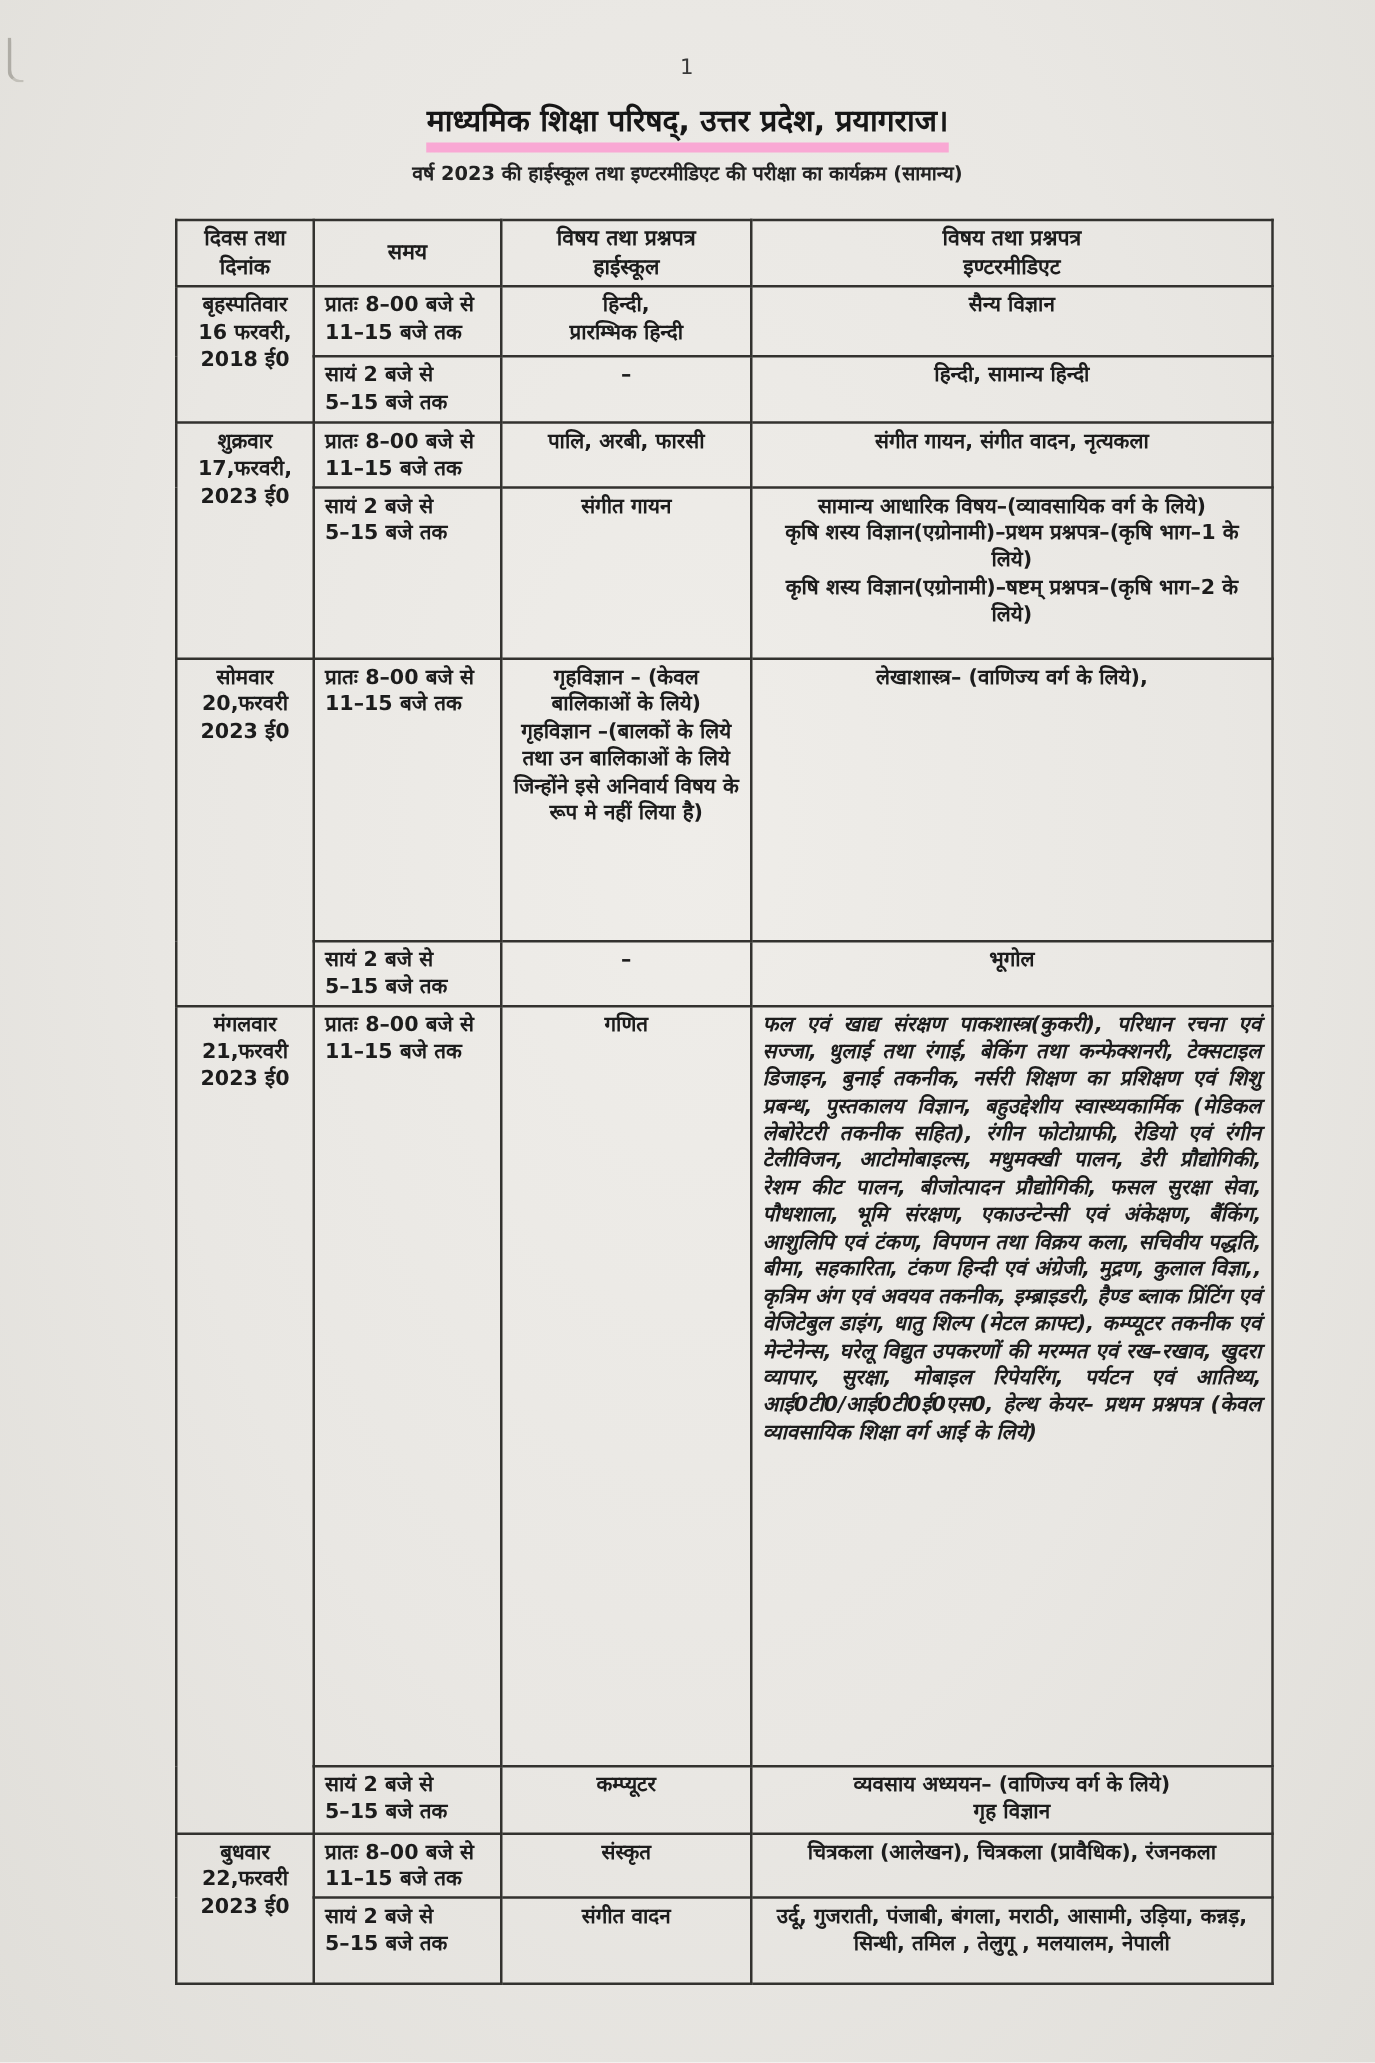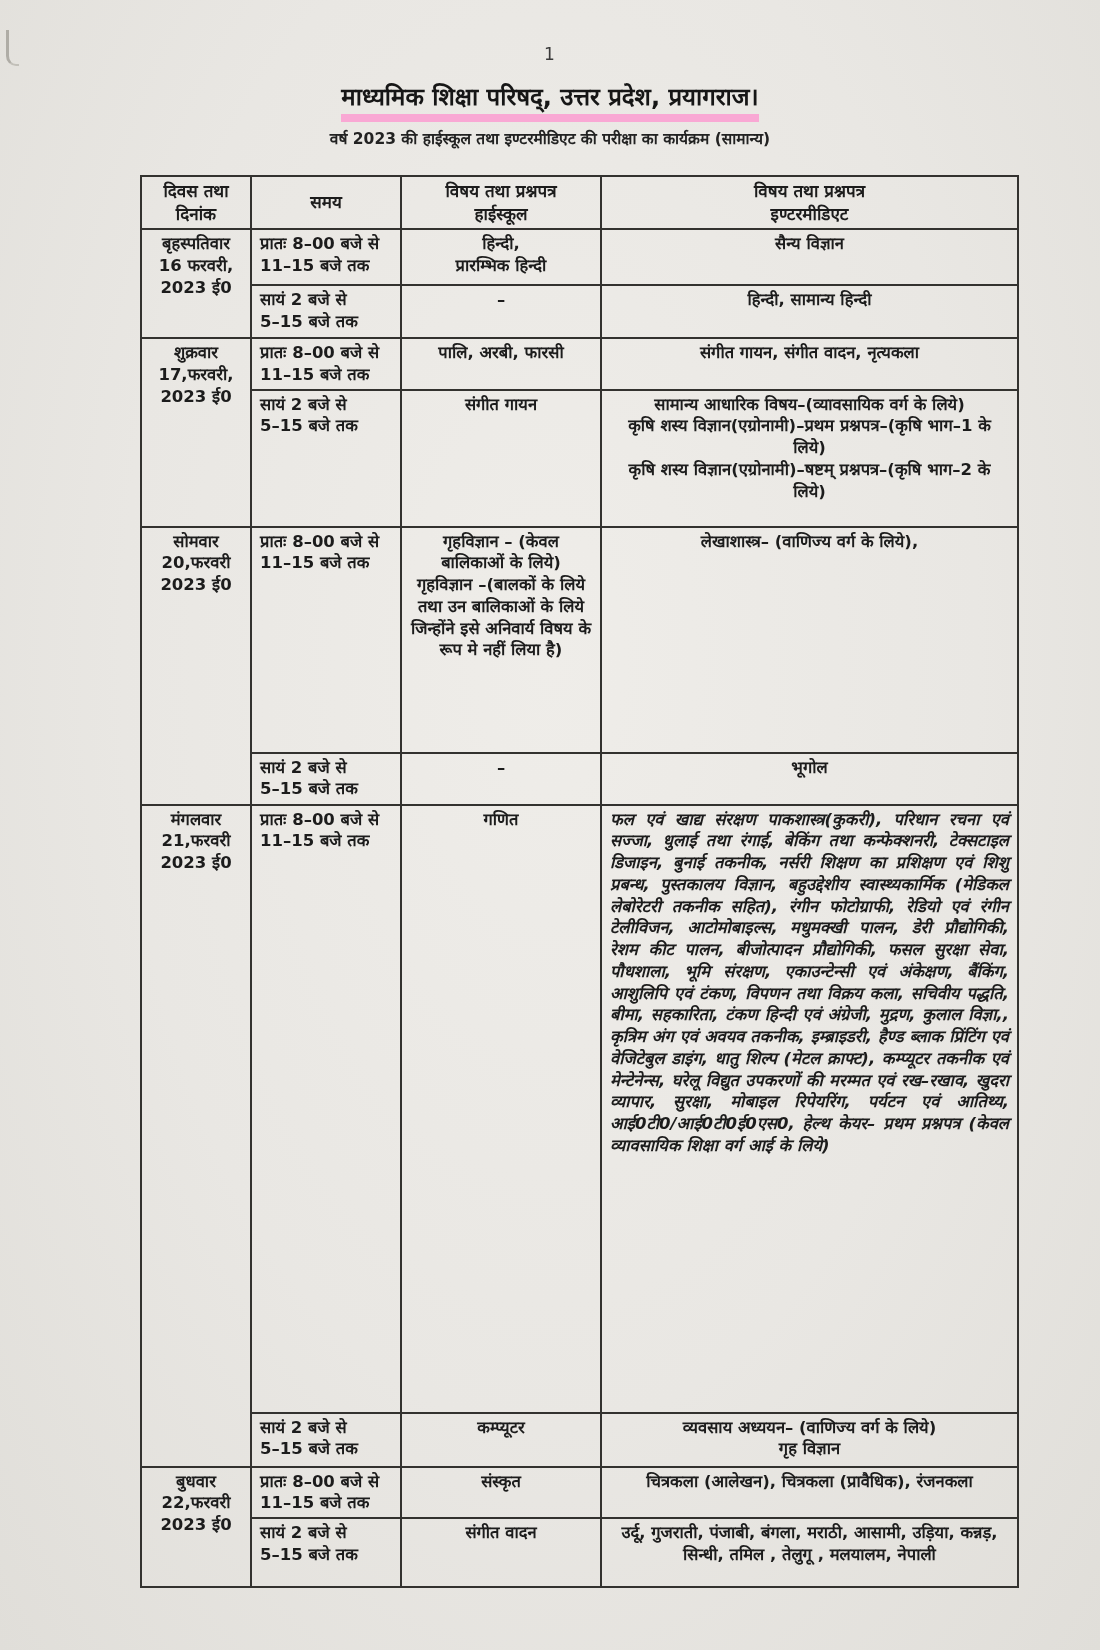--- a/index.html
+++ b/index.html
@@ -80,21 +80,21 @@
       <th>समय</th>
       <th>विषय तथा प्रश्नपत्र
 हाईस्कूल</th>
       <th>विषय तथा प्रश्नपत्र
 इण्टरमीडिएट</th>
     </tr>
 
     <tr style="height:56px">
       <td class="c-day" rowspan="2">बृहस्पतिवार
 16 फरवरी,
-2023 ई0</td>
+2018 ई0</td>
       <td class="c-time">प्रातः 8–00 बजे से
 11–15 बजे तक</td>
       <td class="c-sub">हिन्दी,
 प्रारम्भिक हिन्दी</td>
       <td class="c-sub">सैन्य विज्ञान</td>
     </tr>
     <tr style="height:53px">
       <td class="c-time">सायं 2 बजे से
 5–15 बजे तक</td>
       <td class="c-sub">–</td>

